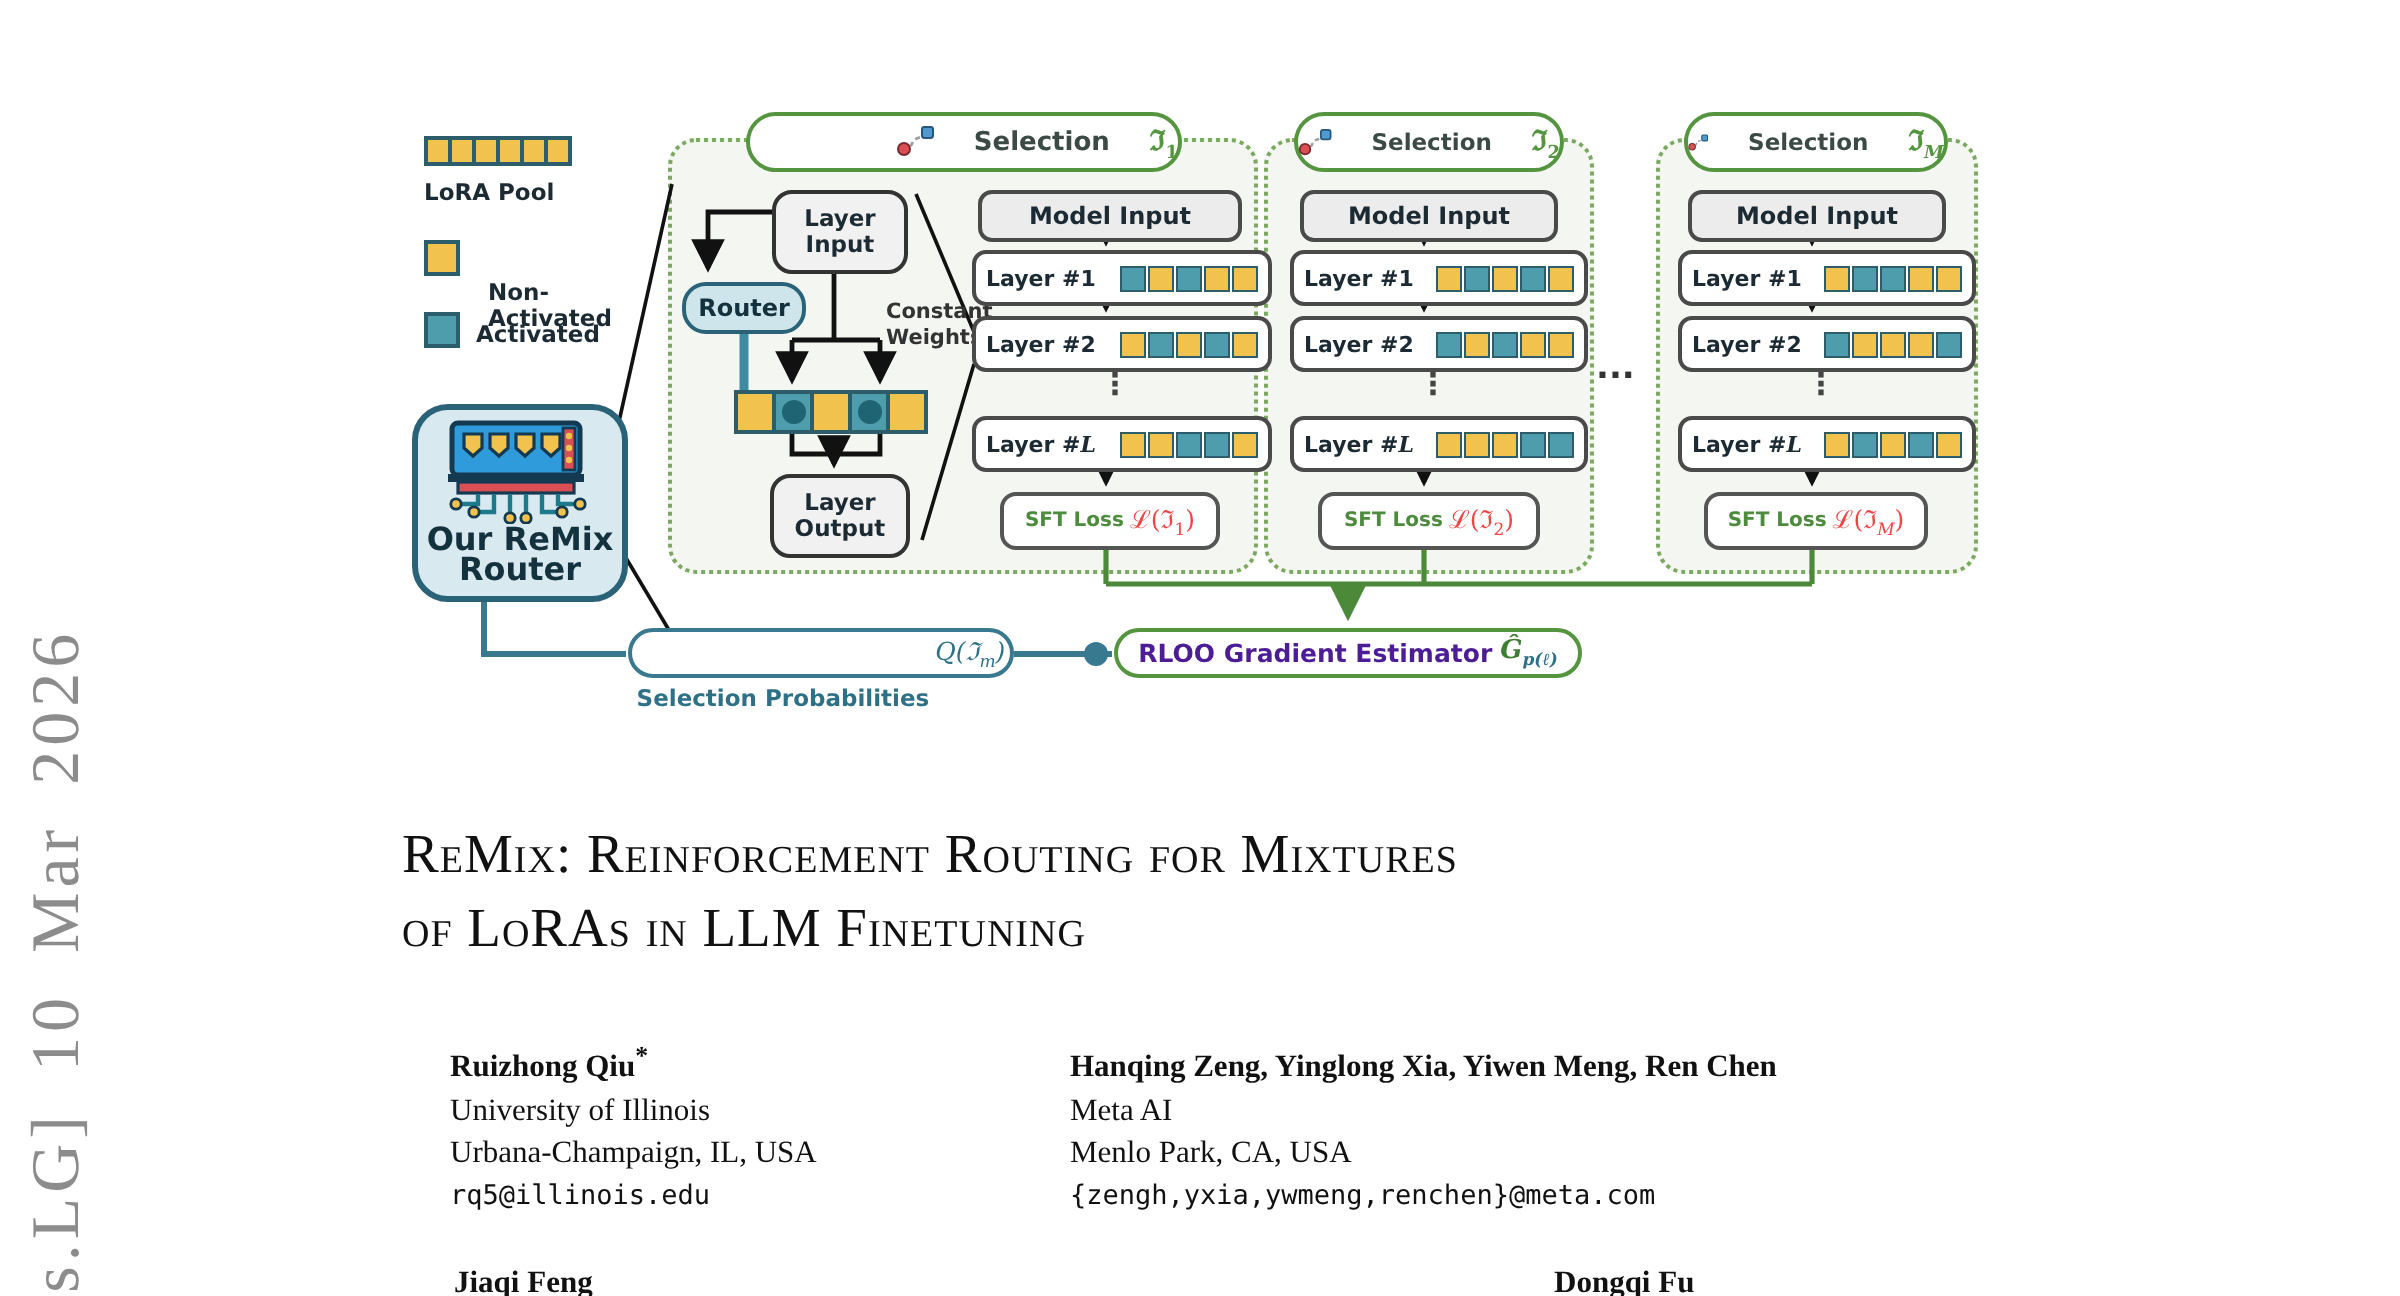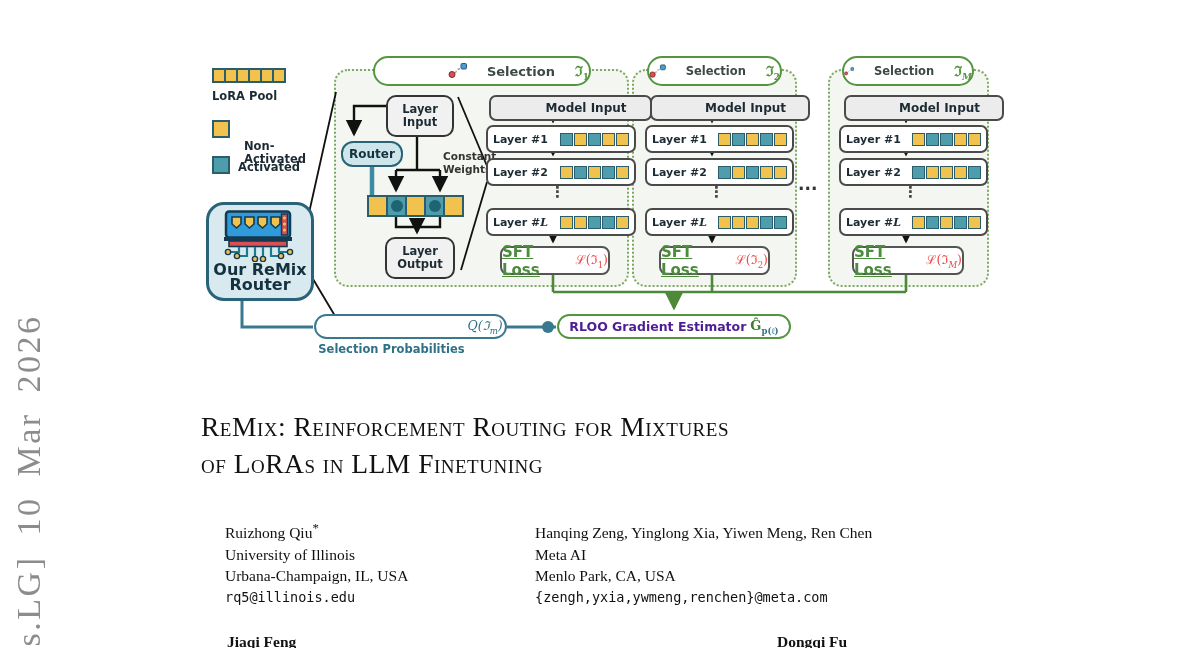--- a/index.html
+++ b/index.html
@@ -20,35 +20,35 @@
 
   .selpill{position:absolute;top:56px;height:26px;border:2.5px solid #55953f;border-radius:15px;
     background:#fff;z-index:4;display:flex;align-items:center;justify-content:flex-end;gap:20px;}
   .selpill .pill-label{font-weight:bold;font-size:13px;color:#3c4a46;}
   .selpill.small .pill-label{font-size:11.5px;}
   .pill-math{font-family:"DejaVu Serif",serif;color:#55953f;font-size:14px;font-weight:bold;}
   .pill-math sub{font-size:9px;}
   sub.it{font-style:italic;}
 
   .mbox{position:absolute;height:22px;background:#ececec;border:2px solid #4a4a4a;border-radius:7px;
-    display:flex;align-items:center;justify-content:center;font-weight:bold;font-size:12px;color:#1c2b33;z-index:3;padding-left:31px;}
+    display:flex;align-items:center;justify-content:center;font-weight:bold;font-size:12px;color:#1c2b33;z-index:3;}
   .lbox{position:absolute;height:24px;background:#fff;border:2px solid #4a4a4a;border-radius:7px;
     display:flex;align-items:center;font-weight:bold;font-size:11px;color:#1c2b33;z-index:3;
     padding:0 5px;gap:5px;}
   .llabel{white-space:nowrap;}
   .lnum.math{font-family:"DejaVu Serif",serif;font-style:italic;font-weight:bold;}
   .lsquares{display:flex;gap:1px;margin-left:auto;}
   .lsquares .sq{width:13px;height:13px;border:1.5px solid #2b5d6b;box-sizing:border-box;}
   .sq-y{background:#f2c24e;}
   .sq-t{background:#4e9dad;}
   .vdots{position:absolute;font-size:15px;font-weight:bold;color:#444;z-index:3;line-height:10px;}
 
   .sftbox{position:absolute;height:25px;background:#fff;border:2px solid #555;border-radius:8px;
     display:flex;align-items:center;justify-content:center;gap:3px;z-index:3;}
-  .sft-label{font-weight:bold;font-size:15px;color:#4d8b3d;text-decoration:underline;}
+  .sft-label{font-weight:bold;font-size:10px;color:#4d8b3d;}
   .sft-math{font-family:"DejaVu Serif",serif;font-size:12.5px;color:#ef4444;}
   .sft-math sub{font-size:8.5px;}
 
   .ellipsis{position:absolute;font-weight:bold;font-size:17px;color:#333;z-index:3;}
 
   
   .pool-row{position:absolute;left:212px;top:68px;display:flex;z-index:3;}
   .pool-row .sq{width:14px;height:15px;border:2px solid #2b5d6b;box-sizing:border-box;margin-right:-2px;}
   .legend-label{position:absolute;font-weight:bold;font-size:11.5px;color:#1c2b33;z-index:3;line-height:13px;}
   .legend-sq{position:absolute;width:18px;height:18px;border:2px solid #2b5d6b;box-sizing:border-box;z-index:3;}
@@ -77,31 +77,31 @@
   .probpill{position:absolute;left:314px;top:314px;width:193px;height:25px;border:2.5px solid #39798f;
     border-radius:14px;background:#fff;z-index:3;display:flex;align-items:center;justify-content:center;gap:3px;
     box-sizing:border-box;}
   .probpill .plabel{font-weight:bold;font-size:11.5px;color:#2e7187;margin-top:45px;}
   .probpill .pmath{font-family:"DejaVu Serif",serif;font-style:italic;font-size:12.5px;color:#2e7187;}
   .probpill .pmath sub{font-size:8.5px;}
   .rloopill{position:absolute;left:557px;top:314px;width:234px;height:25px;border:2.5px solid #55953f;
     border-radius:14px;background:#fff;z-index:3;display:flex;align-items:center;justify-content:center;gap:4px;
     box-sizing:border-box;}
   .rloopill .rlabel{font-weight:bold;font-size:12.5px;color:#4c1d95;}
-  .rloopill .rmath{font-family:"DejaVu Serif",serif;font-weight:bold;font-size:13px;color:#3e7e33;}
+  .rloopill .rmath{font-family:"DejaVu Serif",serif;font-style:italic;font-weight:bold;font-size:13px;color:#3e7e33;}
   .rloopill .rmath sub{font-size:8.5px;color:#2e7187;}
 
   
   .caption{position:absolute;left:200px;top:347px;width:790px;text-align:center;
     font-family:"Liberation Serif",serif;font-size:16.5px;color:#111;}
   .title{position:absolute;left:201px;top:408px;width:820px;font-family:"Liberation Serif",serif;
     font-variant:small-caps;font-weight:normal;font-size:27.5px;color:#111;line-height:37px;letter-spacing:0.5px;}
   .authors{position:absolute;top:517px;font-family:"Liberation Serif",serif;font-size:15.5px;color:#111;
     line-height:21.5px;}
-  .authors .aname{font-weight:normal;}
+  .authors .aname{font-weight:bold;}
   .authors .aemail{font-family:"DejaVu Sans Mono",monospace;font-size:13.5px;}
   .col-a{left:225px;width:300px;}
   .col-b{left:535px;width:460px;}
   .partial{position:absolute;top:633px;font-family:"Liberation Serif",serif;font-weight:bold;
     font-size:15.5px;color:#111;}
 </style>
 </head>
 <body>
 
 <div class="page">

